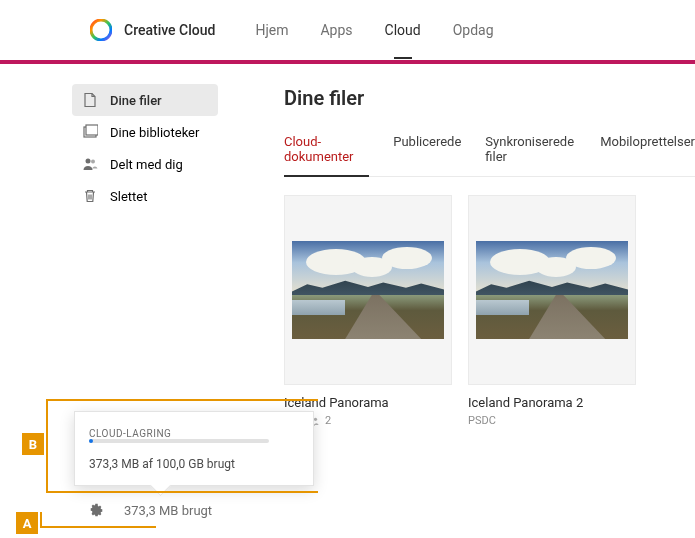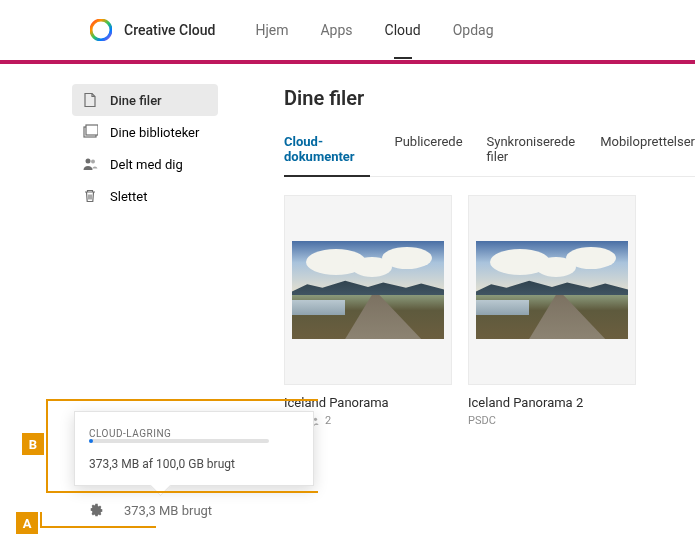--- a/index.html
+++ b/index.html
@@ -17,21 +17,21 @@
   .content { display:flex; }
   .sidebar { width:230px; padding-top:20px; padding-left:72px; padding-right:12px; }
   .side-item { display:flex; align-items:center; gap:12px; height:32px; padding:0 10px; border-radius:4px; cursor:pointer; color:#000000; font-size:13px; }
   .side-item.active { background:#eaeaea; color:#2c2c2c; font-weight:500; }
   .side-icon { width:16px; height:16px; color:#6e6e6e; flex-shrink:0; }
 
   .main { flex:1; padding:22px 0 0 54px; }
   .page-title { font-size:20px; font-weight:600; color:#2c2c2c; margin-bottom:24px; }
   .tabs { display:flex; gap:24px; border-bottom:1px solid #eaeaea; }
   .tab { font-size:13px; color:#404040; padding-bottom:12px; cursor:pointer; position:relative; }
-  .tab.active { color:#0369a1; font-weight:700; }
+  .tab.active { color:#b91c1c; font-weight:400; }
   .tab.active::after { content:""; position:absolute; bottom:-1px; left:0; right:0; height:2px; background:#2c2c2c; }
 
   .grid { display:flex; gap:16px; margin-top:18px; }
   .card { width:168px; }
   .thumb { height:190px; background:#f5f5f5; border:1px solid #eaeaea; display:flex; align-items:center; justify-content:center; }
   .landscape { width:152px; height:98px; position:relative; overflow:hidden; }
   .sky { position:absolute; top:0; left:0; right:0; height:55%; background:linear-gradient(180deg,#4a6fa5 0%, #a9c3dc 40%, #e8e2cf 100%); }
   .cloud { position:absolute; background:#f3f3ed; border-radius:50%; }
   .c1{width:60px;height:26px;top:8px;left:14px;}
   .c2{width:40px;height:20px;top:16px;left:60px;}

